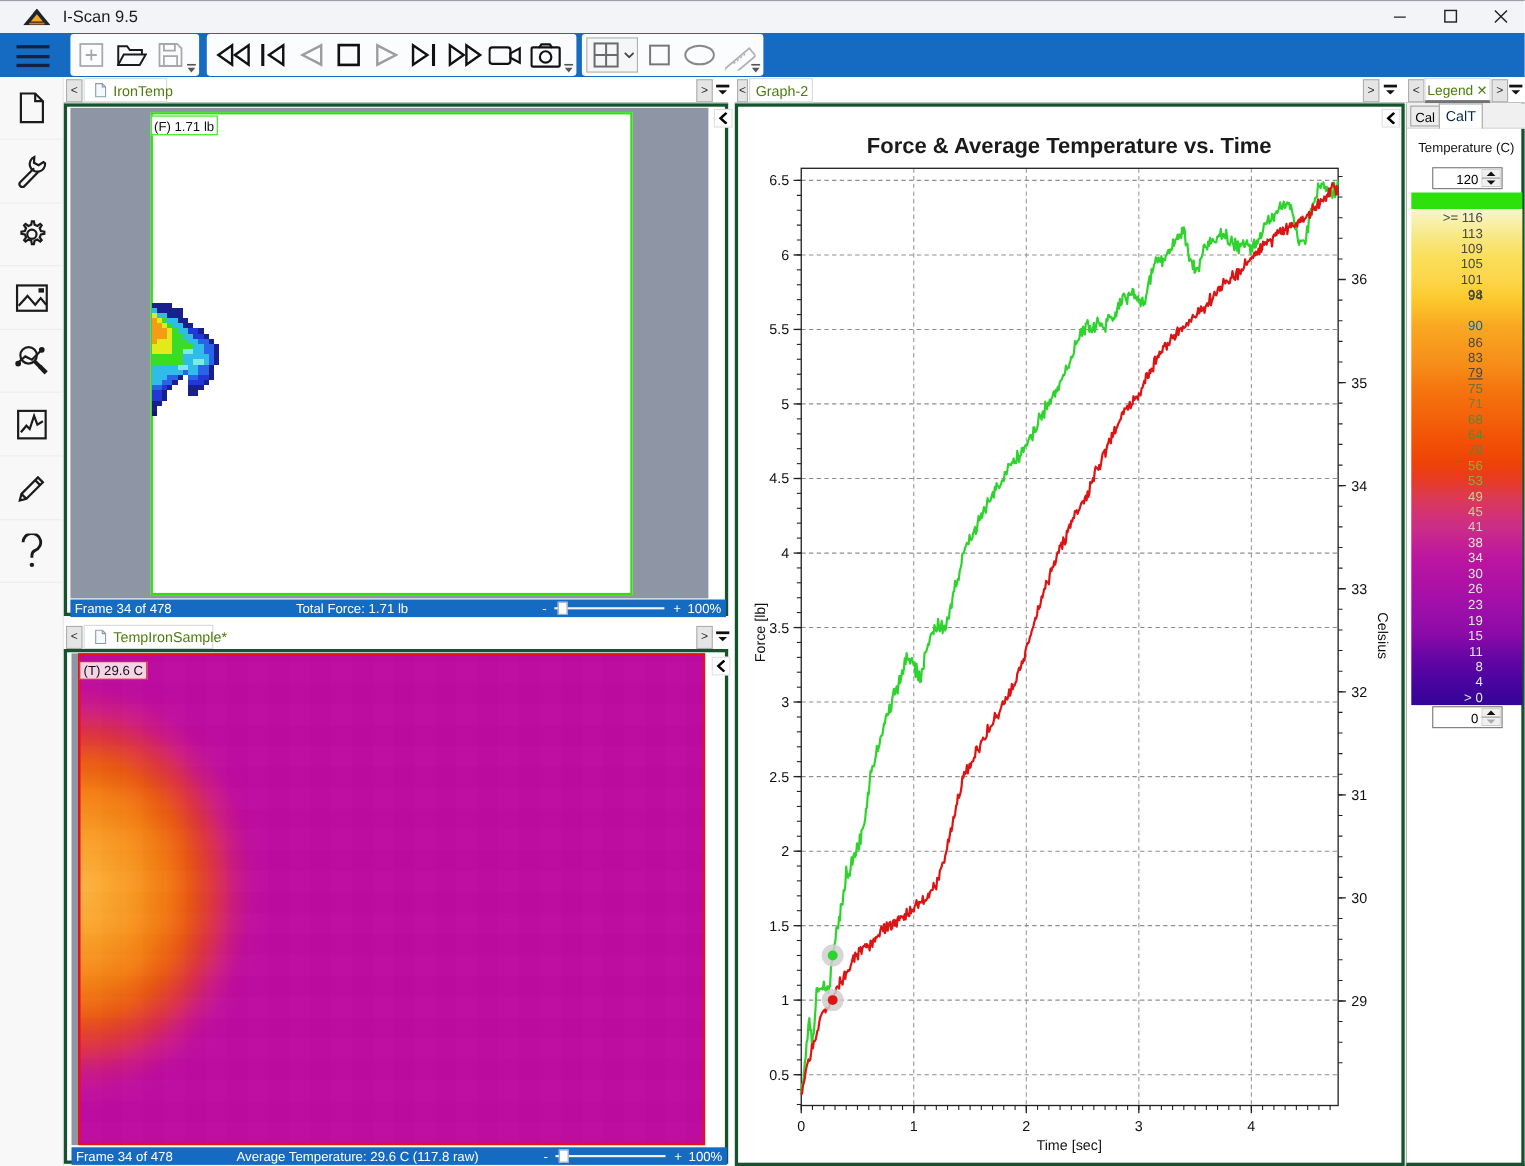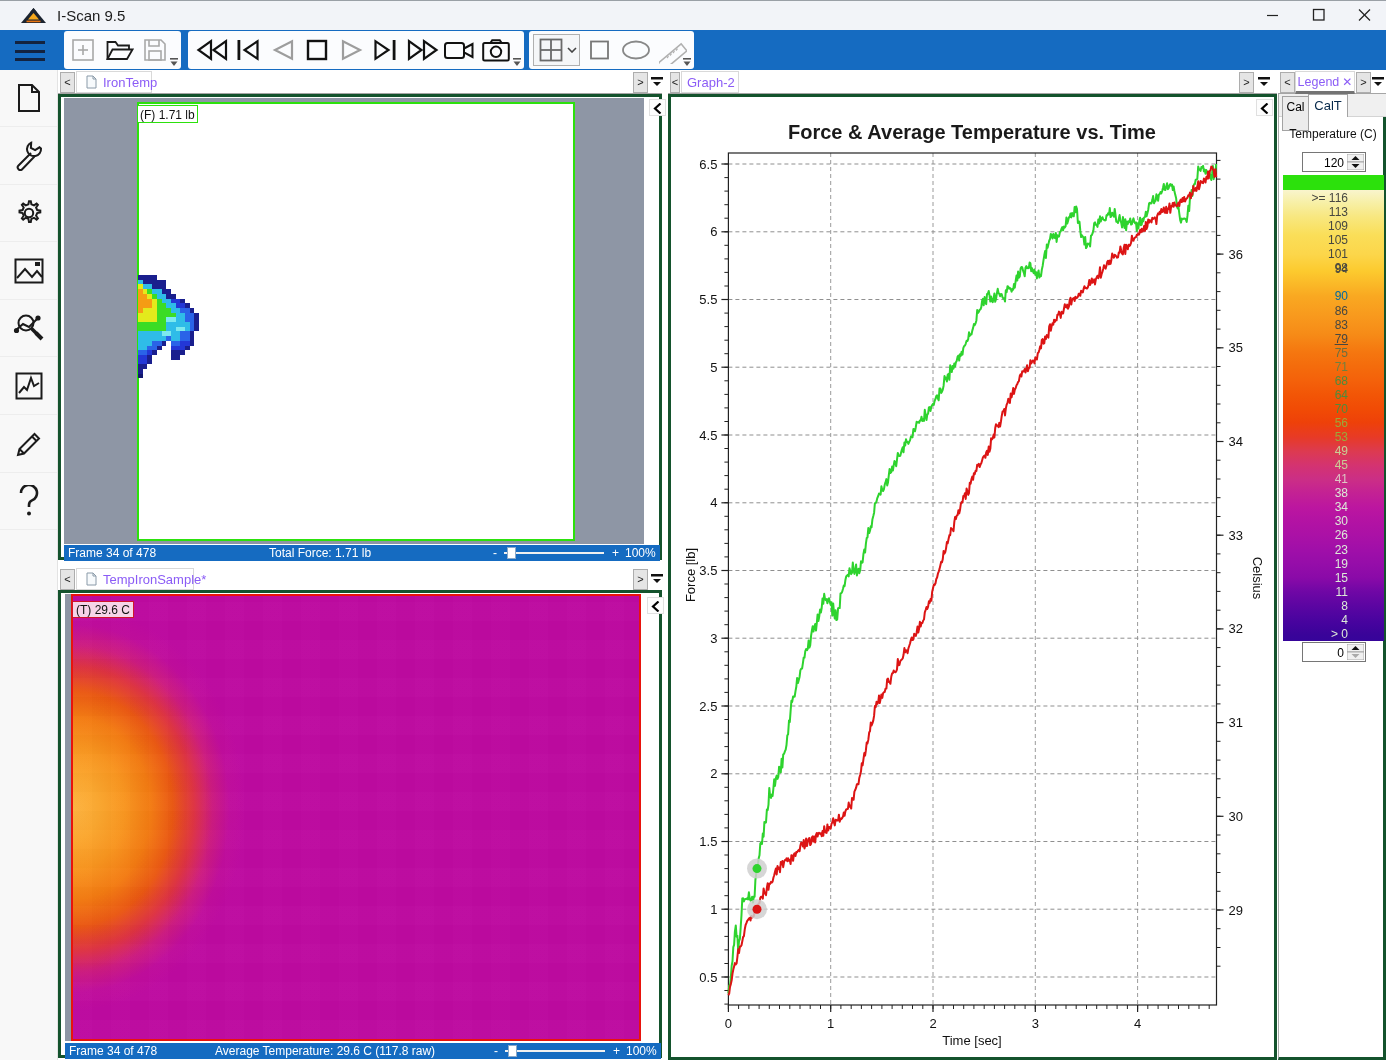--- a/index.html
+++ b/index.html
@@ -13,21 +13,21 @@
 .tgroup { position:absolute; top:1px; height:38px; background:#fbfcfe; border-radius:3px; }
 .burger { position:absolute; left:15px; top:11px; width:30px; }
 .burger div { height:3px; background:#13233f; margin-bottom:5.5px; }
 
 #sidebar { left:0; top:70px; width:58px; height:990px; background:#f8f8f8; border-right:1px solid #e3e3e3; }
 .sbcell { position:absolute; left:0; width:57px; height:57px; border-bottom:1px solid #ededed; }
 .sbcell svg { position:absolute; left:50%; top:50%; transform:translate(-50%,-50%); }
 
 .tabbar { position:absolute; height:24px; background:#fff; border-bottom:1px solid #a5a5a5; }
 .navbtn { position:absolute; top:2px; width:15px; height:21px; background:#e5e5e5; border:1px solid #adadad; font-size:11px; color:#222; text-align:center; line-height:19px; }
-.tab { position:absolute; top:1px; height:22px; background:#fff; border:1px solid #d9d9d9; font-size:13px; color:#8b5cf6; display:flex; align-items:center; padding:0 9px; white-space:nowrap; }
+.tab { position:absolute; top:1px; height:22px; background:#fff; border:1px solid #d9d9d9; font-size:13px; color:#4d7c0f; display:flex; align-items:center; padding:0 9px; white-space:nowrap; }
 .tab svg { flex:none; }
 .ovf { position:absolute; top:5px; width:14px; height:14px; }
 
 .pcontent { position:absolute; background:#fff; border:3px solid #14532d; }
 .grayview { position:absolute; background:#8e96a5; }
 .collapse { position:absolute; width:17px; height:17px; background:#fdfdfd; border:1px solid #e0e0e0; text-align:center; }
 .statusbar { position:absolute; height:16px; background:#156bc1; color:#fff; font-size:12px; }
 .statusbar span { position:absolute; top:1px; }
 .slidertrack { position:absolute; top:7px; height:2px; background:#f0f0f0; }
 .sliderhandle { position:absolute; top:2px; width:9px; height:12px; background:#fff; border:1px solid #8aa8c8; }
@@ -656,21 +656,21 @@
   <div class="navbtn" style="left:2px;">&lt;</div>
   <div class="tab" style="left:17px; width:60px; border-bottom:3px solid #737373; height:23px; padding:0 3px; font-size:12.5px; justify-content:center;">Legend<span style="font-size:12px; margin-left:3px;">✕</span></div>
   <div class="navbtn" style="left:78px;">&gt;</div>
   <svg class="ovf" style="left:93px;">
       <rect x="1" y="2" width="12" height="2.5" fill="#111"></rect>
       <polygon points="3,7 11,7 7,11" fill="#111"></polygon>
     </svg>
 </div>
 <div class="pcontent" style="left:1278px; top:94px; width:108px; height:966px; border-left:1px solid #a9a9a9; border-top:none;">
   <div id="caltabs" style="left:0; top:0;"></div>
-  <div class="abs" style="left:3px; top:2px; width:27px; height:35px; background:#ececec; border:1px solid #a3a3a3; font-size:12px; text-align:center; line-height:20px;">Cal</div>
+  <div class="abs" style="left:3px; top:2px; width:27px; height:19px; background:#ececec; border:1px solid #a3a3a3; font-size:12px; text-align:center; line-height:20px;">Cal</div>
   <div class="abs" style="left:29px; top:0px; width:40px; height:23px; background:#fff; border:1px solid #a3a3a3; border-bottom:none; font-size:13px; color:#06284a; text-align:center; line-height:21px;">CalT</div>
   <div class="abs" style="left:0; top:33px; width:108px; text-align:center; font-size:12px; color:#111;">Temperature (C)</div>
   <div class="spinbox" style="left:23px; top:58px;">
     <span class="spinval">120</span>
     <svg class="spinarrows" viewBox="0 0 17 16">
       <rect x="0" y="0" width="17" height="8" fill="#f0f0f0" stroke="#999" stroke-width="0.8"></rect>
       <rect x="0" y="8" width="17" height="8" fill="#f0f0f0" stroke="#999" stroke-width="0.8"></rect>
       <polygon points="8.5,2 12.5,6 4.5,6" fill="#111"></polygon>
       <polygon points="8.5,14 12.5,10 4.5,10" fill="#111"></polygon>
     </svg>

